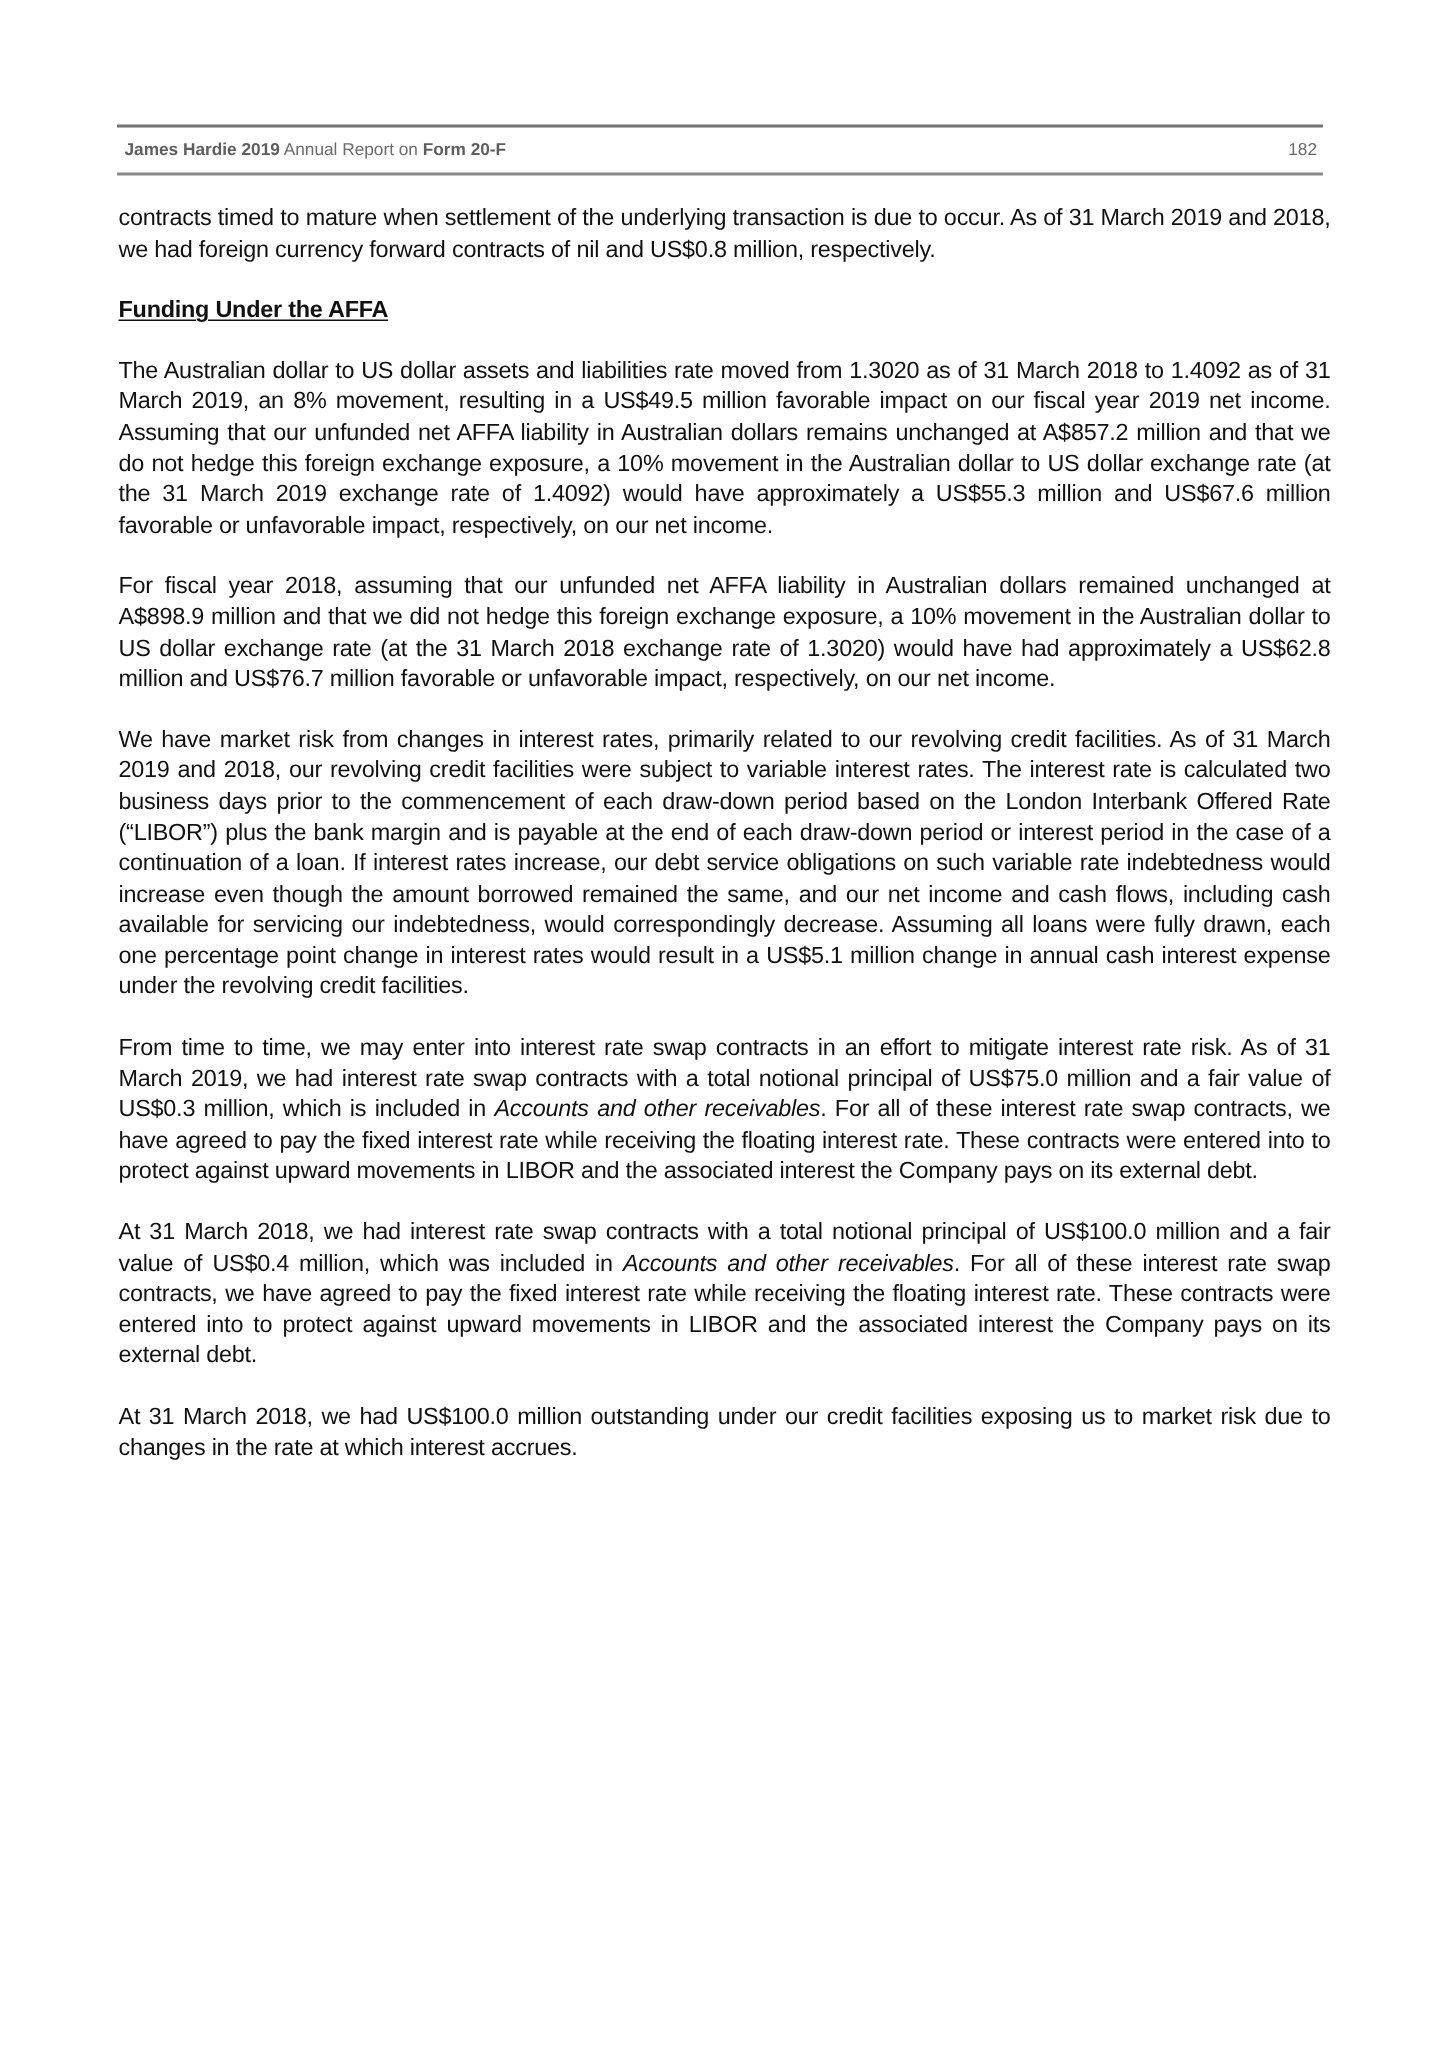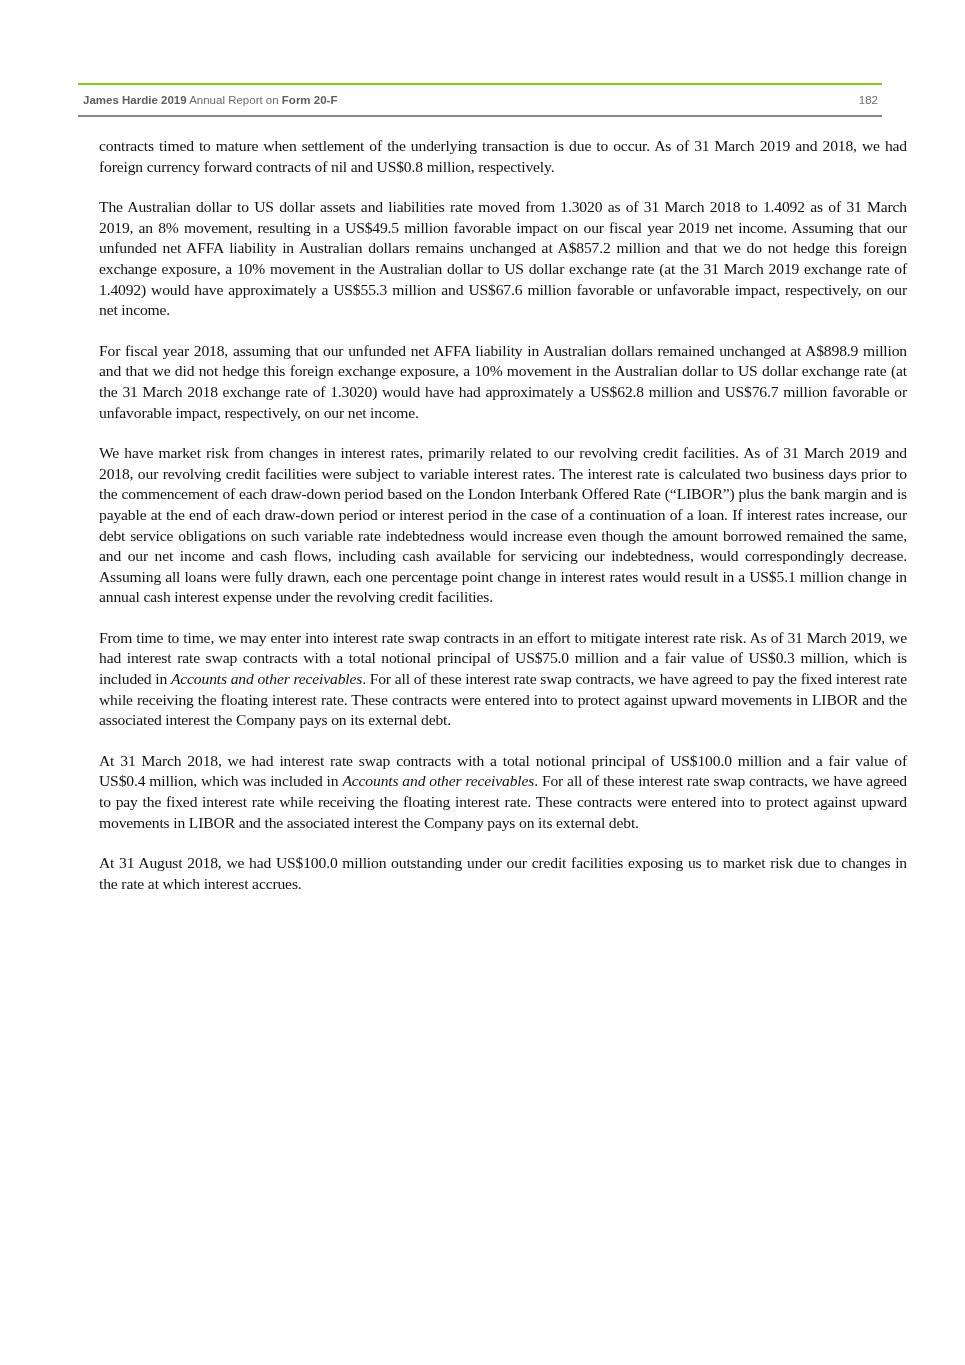--- a/index.html
+++ b/index.html
@@ -1,48 +1,49 @@
 <!DOCTYPE html>
 <html><head>
 <meta charset="utf-8">
 <style>
   html, body { margin: 0; padding: 0; background: #ffffff; }
   body { width: 965px; height: 1365px; position: relative; overflow: hidden; }
   .page-header {
     position: absolute; left: 78px; top: 83px; width: 804px; height: 34px;
-    border-top: 2px solid #84cc16; border-bottom: 2px solid #8a8a8a;
+    border-top: 2px solid #737373; border-bottom: 2px solid #8a8a8a;
     box-sizing: border-box;
     font-family: "Liberation Sans", sans-serif; font-size: 11.5px; color: #6b6b6b;
     display: flex; align-items: center; justify-content: space-between;
     padding: 0 4px 0 5px;
   }
   .page-header b { font-weight: bold; color: #5e5e5e; }
   .content {
     position: absolute; left: 79px; top: 136px; width: 808px;
-    font-family: Liberation Serif, serif; font-size: 15.6px; line-height: 20.6px;
-    color: #111111; letter-spacing: -0.15px; margin-left: 20px;
+    font-family: Liberation Sans, sans-serif; font-size: 15.6px; line-height: 20.6px;
+    color: #111111; letter-spacing: -0.15px;
   }
   .content p { margin: 0 0 20px 0; text-align: justify; }
   .content h3 {
     margin: 0 0 20px 0; font-size: 15.6px; font-weight: bold; text-decoration: underline;
     text-underline-offset: 2px; line-height: 20.6px;
   }
   .content i { font-style: italic; }
 </style>
 </head>
 <body>
 
 <div class="page-header">
   <span><b>James Hardie 2019</b><span> Annual Report on </span><b>Form 20-F</b></span>
   <span>182</span>
 </div>
 
 <div class="content">
   <p>contracts timed to mature when settlement of the underlying transaction is due to occur. As of 31 March 2019 and 2018, we had foreign currency forward contracts of nil and US$0.8 million, respectively.</p>
 
+  <h3>Funding Under the AFFA</h3>
   <p>The Australian dollar to US dollar assets and liabilities rate moved from 1.3020 as of 31 March 2018 to 1.4092 as of 31 March 2019, an 8% movement, resulting in a US$49.5 million favorable impact on our fiscal year 2019 net income. Assuming that our unfunded net AFFA liability in Australian dollars remains unchanged at A$857.2 million and that we do not hedge this foreign exchange exposure, a 10% movement in the Australian dollar to US dollar exchange rate (at the 31 March 2019 exchange rate of 1.4092) would have approximately a US$55.3 million and US$67.6 million favorable or unfavorable impact, respectively, on our net income.</p>
   <p>For fiscal year 2018, assuming that our unfunded net AFFA liability in Australian dollars remained unchanged at A$898.9 million and that we did not hedge this foreign exchange exposure, a 10% movement in the Australian dollar to US dollar exchange rate (at the 31 March 2018 exchange rate of 1.3020) would have had approximately a US$62.8 million and US$76.7 million favorable or unfavorable impact, respectively, on our net income.</p>
 
   <p>We have market risk from changes in interest rates, primarily related to our revolving credit facilities. As of 31 March 2019 and 2018, our revolving credit facilities were subject to variable interest rates. The interest rate is calculated two business days prior to the commencement of each draw-down period based on the London Interbank Offered Rate (“LIBOR”) plus the bank margin and is payable at the end of each draw-down period or interest period in the case of a continuation of a loan. If interest rates increase, our debt service obligations on such variable rate indebtedness would increase even though the amount borrowed remained the same, and our net income and cash flows, including cash available for servicing our indebtedness, would correspondingly decrease. Assuming all loans were fully drawn, each one percentage point change in interest rates would result in a US$5.1 million change in annual cash interest expense under the revolving credit facilities.</p>
   <p><span>From time to time, we may enter into interest rate swap contracts in an effort to mitigate interest rate risk. As of 31 March 2019, we had interest rate swap contracts with a total notional principal of US$75.0 million and a fair value of US$0.3 million, which is included in </span><i>Accounts and other receivables</i><span>. For all of these interest rate swap contracts, we have agreed to pay the fixed interest rate while receiving the floating interest rate. These contracts were entered into to protect against upward movements in LIBOR and the associated interest the Company pays on its external debt.</span></p>
   <p><span>At 31 March 2018, we had interest rate swap contracts with a total notional principal of US$100.0 million and a fair value of US$0.4 million, which was included in </span><i>Accounts and other receivables</i><span>. For all of these interest rate swap contracts, we have agreed to pay the fixed interest rate while receiving the floating interest rate. These contracts were entered into to protect against upward movements in LIBOR and the associated interest the Company pays on its external debt.</span></p>
-  <p>At 31 August 2018, we had US$100.0 million outstanding under our credit facilities exposing us to market risk due to changes in the rate at which interest accrues.</p>
+  <p>At 31 March 2018, we had US$100.0 million outstanding under our credit facilities exposing us to market risk due to changes in the rate at which interest accrues.</p>
 </div>
 
 </body></html>

